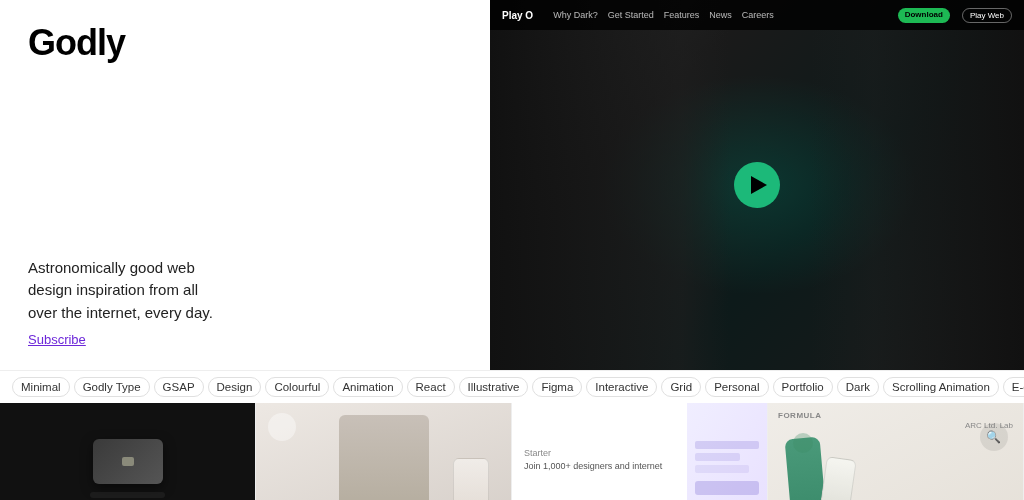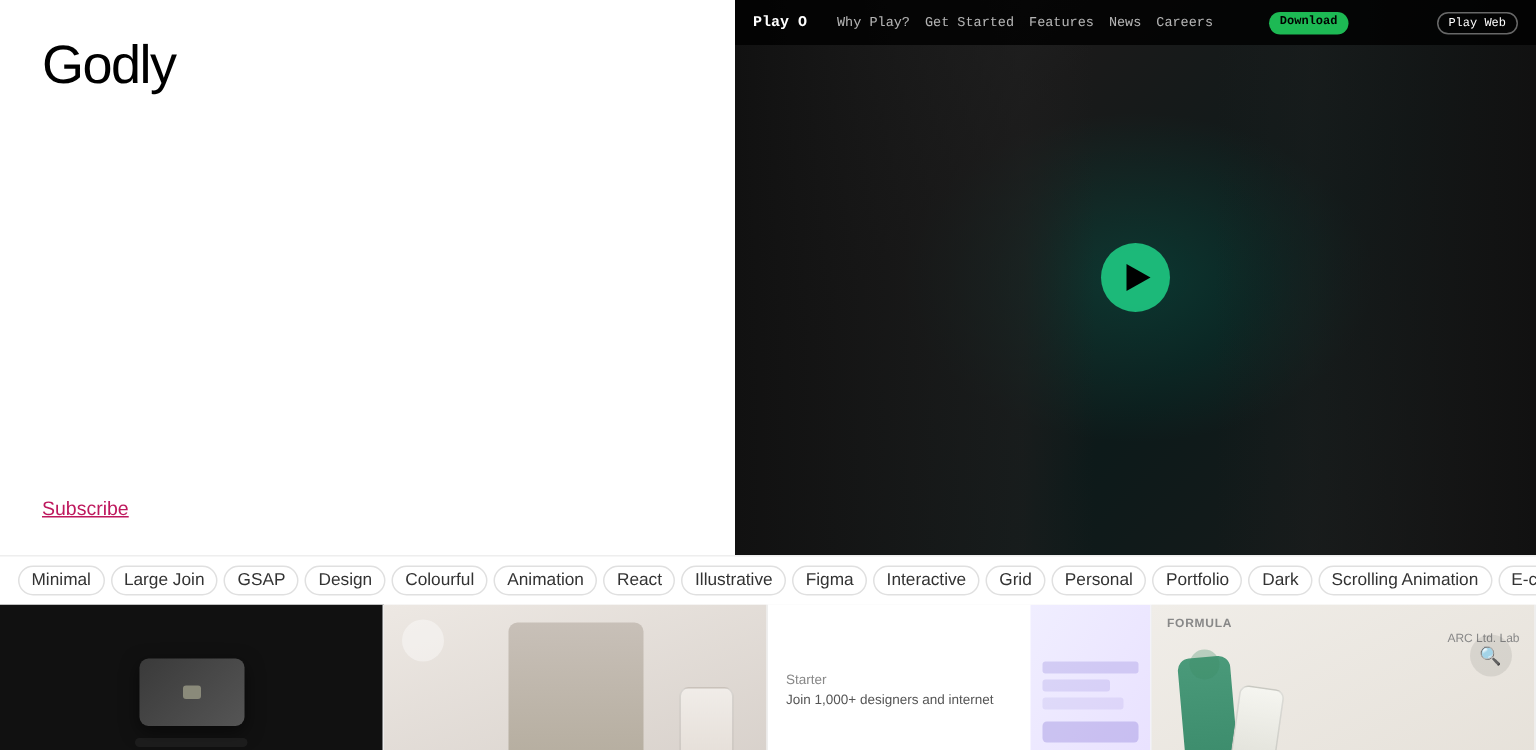--- a/index.html
+++ b/index.html
@@ -1,30 +1,30 @@
 <!DOCTYPE html>
 <html><head>
   <meta charset="utf-8">
   <style>
     * { margin: 0; padding: 0; box-sizing: border-box; }
     body { font-family: -apple-system, BlinkMacSystemFont, 'Segoe UI', Helvetica, Arial, sans-serif; background: #fff; width: 1024px; height: 500px; overflow: hidden; }
     .left-panel { width: 490px; flex-shrink: 0; padding: 24px 30px; display: flex; flex-direction: column; }
-    .logo { font-size: 36px; font-weight: 400; color: #000; letter-spacing: -1px; margin-bottom: auto; }
+    .logo { font-size: 36px; font-weight: 700; color: #000; letter-spacing: -1px; margin-bottom: auto; }
     .tagline { font-size: 15px; color: #222; line-height: 1.5; margin-bottom: 6px; max-width: 200px; }
-    .subscribe-link { font-size: 13px; color: #be185d; text-decoration: underline; cursor: pointer; margin-bottom: 20px; }
+    .subscribe-link { font-size: 13px; color: #6d28d9; text-decoration: underline; cursor: pointer; margin-bottom: 20px; }
 
     
-    .right-panel { flex: 1; background: #be185d; position: relative; overflow: hidden; font-family: Liberation Mono, monospace; }
+    .right-panel { flex: 1; background: #be185d; position: relative; overflow: hidden; }
     .video-nav { position: absolute; top: 0; left: 0; right: 0; height: 30px; background: rgba(0,0,0,0.8); display: flex; align-items: center; padding: 0 12px; gap: 12px; z-index: 10; }
     .video-nav-logo { color: #fff; font-size: 10px; font-weight: 600; margin-right: 8px; }
     .video-nav-links { display: flex; gap: 10px; }
     .video-nav-link { color: rgba(255,255,255,0.7); font-size: 9px; cursor: pointer; }
-    .video-nav-btns { margin-left: auto; display: flex; gap: 22px; }
+    .video-nav-btns { margin-left: auto; display: flex; gap: 12px; }
     .video-nav-btn { background: #1db954; color: #000; font-size: 8px; padding: 2px 7px; border-radius: 10px; font-weight: 600; cursor: pointer; }
-    .video-nav-btn2 { background: transparent; border: 1px solid rgba(255,255,255,0.4); color: #fff; font-size: 8px; padding: 2px 7px; border-radius: 10px; cursor: pointer; margin-left: 37px; }
+    .video-nav-btn2 { background: transparent; border: 1px solid rgba(255,255,255,0.4); color: #fff; font-size: 8px; padding: 2px 7px; border-radius: 10px; cursor: pointer; }
 
     .video-bg { position: absolute; top: 0; left: 0; right: 0; bottom: 0; background: linear-gradient(135deg, #2a2a2a 0%, #1a1a1a 30%, #0d1a1a 60%, #1a1a1a 100%); }
     
     .hand-left { position: absolute; left: 0; top: 0; bottom: 0; width: 45%; background: linear-gradient(to right, #111 0%, rgba(30,30,30,0.6) 80%, transparent 100%); }
     .hand-right { position: absolute; right: 0; top: 0; bottom: 0; width: 40%; background: linear-gradient(to left, #111 0%, rgba(30,30,30,0.4) 70%, transparent 100%); }
     .teal-glow { position: absolute; top: 20%; left: 20%; width: 60%; height: 60%; background: radial-gradient(ellipse, rgba(0,120,100,0.3) 0%, transparent 70%); }
 
     .video-title { position: absolute; bottom: 30%; left: 50%; transform: translateX(-50%); white-space: nowrap; font-size: 42px; font-weight: 700; color: rgba(255,255,255,0.85); letter-spacing: -1px; }
     .play-btn { position: absolute; top: 50%; left: 50%; transform: translate(-50%, -50%); width: 46px; height: 46px; background: rgba(30,200,130,0.9); border-radius: 50%; display: flex; align-items: center; justify-content: center; cursor: pointer; z-index: 5; }
     .play-triangle { width: 0; height: 0; border-style: solid; border-width: 9px 0 9px 16px; border-color: transparent transparent transparent #000; margin-left: 3px; }
@@ -53,30 +53,31 @@
 <body>
 
 <div class="main-wrapper">
   <div class="top-row">
 
     <div class="left-panel">
       <div class="logo-area">
         <div class="logo">Godly</div>
       </div>
       <div class="bottom-left">
+        <p class="tagline">Astronomically good web design inspiration from all over the internet, every day.</p>
         <a class="subscribe-link">Subscribe</a>
       </div>
     </div>
 
     <div class="right-panel">
 
       <div class="video-nav">
         <span class="video-nav-logo">Play O</span>
         <div class="video-nav-links">
-          <span class="video-nav-link">Why Play?</span>
+          <span class="video-nav-link">Why Dark?</span>
           <span class="video-nav-link">Get Started</span>
           <span class="video-nav-link">Features</span>
           <span class="video-nav-link">News</span>
           <span class="video-nav-link">Careers</span>
         </div>
         <div class="video-nav-btns">
           <span class="video-nav-btn">Download</span>
           <span class="video-nav-btn2">Play Web</span>
         </div>
       </div>
@@ -90,21 +91,21 @@
       <div class="play-btn">
         <div class="play-triangle"></div>
       </div>
     </div>
   </div>
 
   <div class="bottom-bar-area">
 
     <div class="filter-bar">
       <span class="filter-tag">Minimal</span>
-      <span class="filter-tag">Large Join</span>
+      <span class="filter-tag">Godly Type</span>
       <span class="filter-tag">GSAP</span>
       <span class="filter-tag">Design</span>
       <span class="filter-tag">Colourful</span>
       <span class="filter-tag">Animation</span>
       <span class="filter-tag">React</span>
       <span class="filter-tag">Illustrative</span>
       <span class="filter-tag">Figma</span>
       <span class="filter-tag">Interactive</span>
       <span class="filter-tag">Grid</span>
       <span class="filter-tag">Personal</span>

